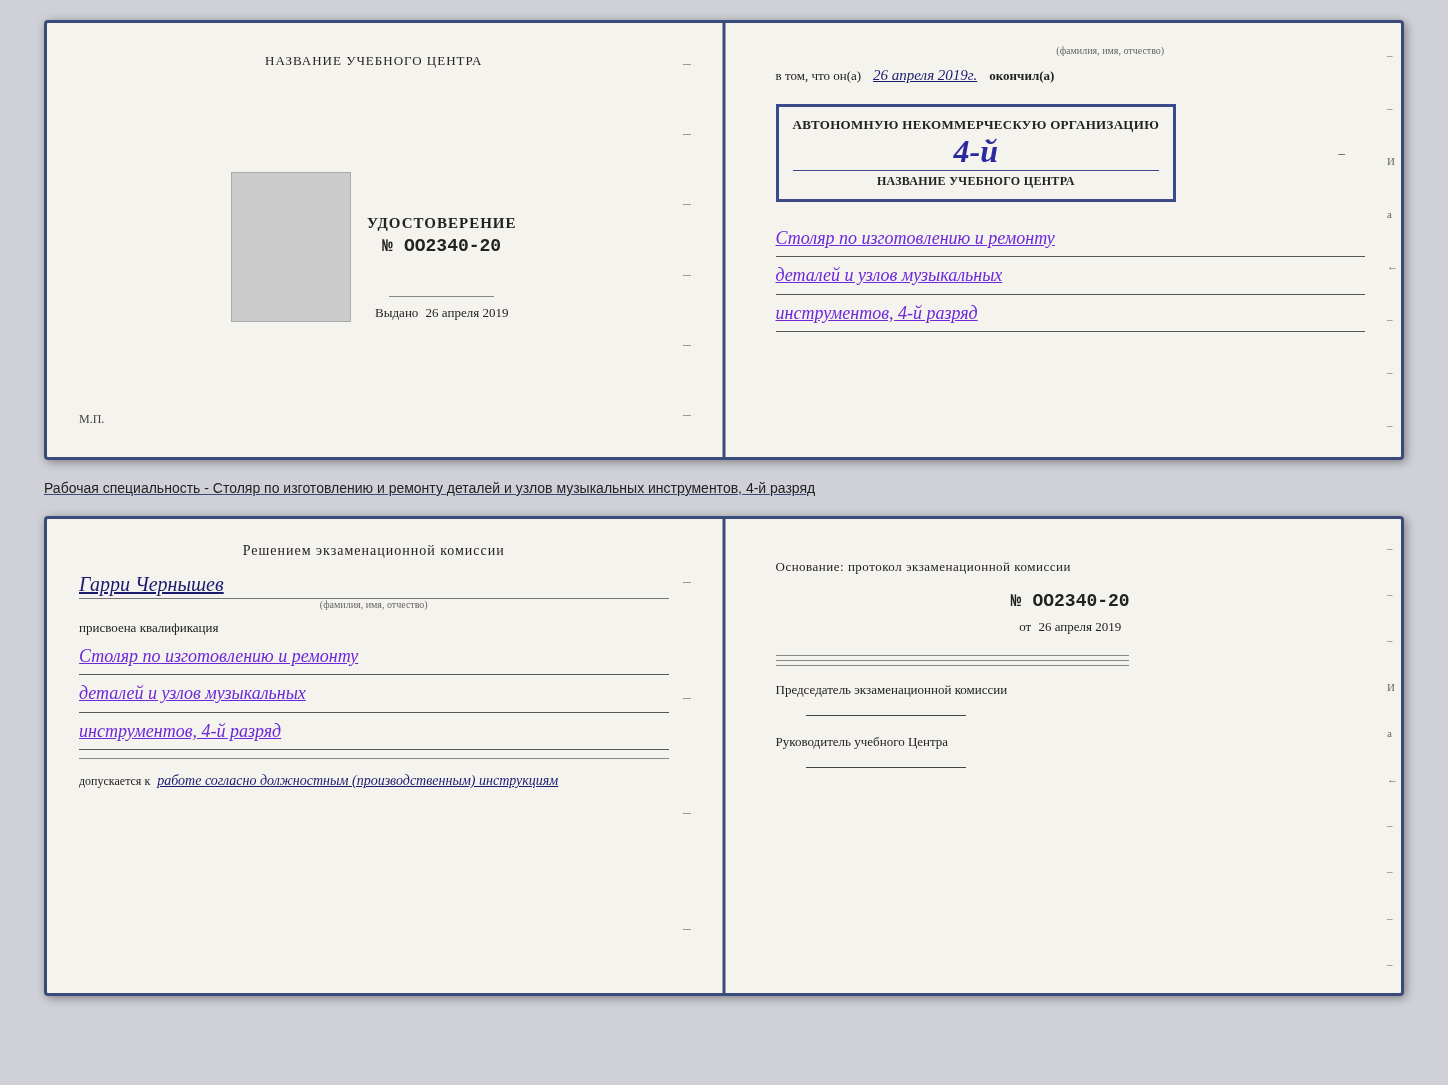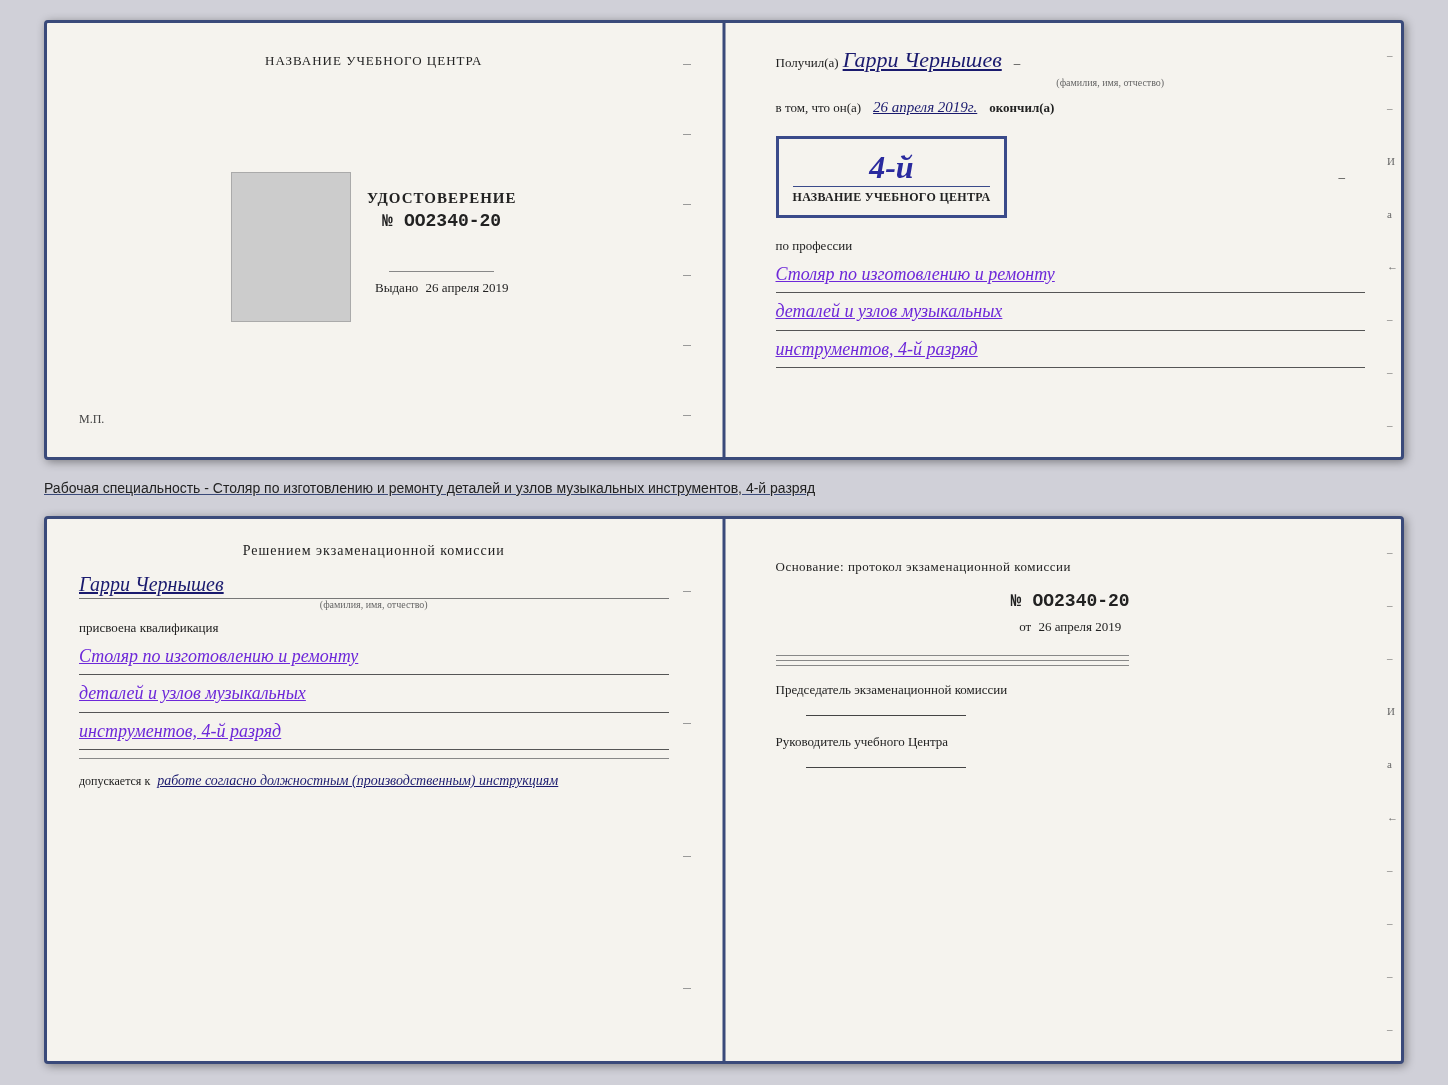--- a/index.html
+++ b/index.html
@@ -73,21 +73,21 @@
       background: #ccc;
       border: 1px solid #aaa;
       display: flex;
       align-items: center;
       justify-content: center;
       margin: 10px 0;
     }
 
     .udostoverenie-block {
       text-align: center;
-      margin: 8px 0;
+      margin: 33px 0;
     }
 
     .udostoverenie-title {
       font-size: 15px;
       font-weight: bold;
       letter-spacing: 1px;
       text-transform: uppercase;
       color: #222;
     }
 
@@ -299,21 +299,21 @@
       height: 1px;
       background: #999;
       margin: 1px 0;
     }
 
     .top-spread {
       height: 440px;
     }
 
     .bottom-spread {
-      height: 548px;
+      height: 480px;
     }
   </style>
 </head>
 <body>
 
 <div class="document-spread top-spread">
 
   <div class="page-left">
     <div class="center-header">НАЗВАНИЕ УЧЕБНОГО ЦЕНТРА</div>
 
@@ -339,47 +339,42 @@
         <div class="right-spine-mark"></div>
       <div class="right-spine-mark"></div>
         <div class="right-spine-mark"></div>
       <div class="right-spine-mark"></div>
         <div class="right-spine-mark"></div>
     </div>
   </div>
 
   <div class="page-right">
 
-    <div style="margin-bottom:6px;">
-      <span class="poluchil-line">Получил(а)</span>
-      <span class="handwritten-name">Гарри Чернышев</span>
-      <span style="font-size:13px; color:#222; margin:0 8px;">–</span>
-    </div>
     <div style="text-align:center; margin-left:80px; margin-bottom:8px;">
       <span class="small-label">(фамилия, имя, отчество)</span>
     </div>
 
     <div style="margin:10px 0;">
       <span class="vtom-label" style="font-size:13px; color:#222;">в том, что он(а)</span>
       <span class="handwritten-date" style="margin:0 8px;">26 апреля 2019г.</span>
       <span class="okончил-label" style="font-size:13px; color:#222; font-weight:bold;">окончил(а)</span>
     </div>
 
     <div style="position:relative; margin:8px 0 10px 0;">
       <div class="stamp-box">
+        <div class="stamp-line2">АВТОНОМНУЮ НЕКОММЕРЧЕСКУЮ ОРГАНИЗАЦИЮ</div>
         <div style="display:flex; align-items:center; justify-content:center; gap:8px;">
           <div class="stamp-number">4-й</div>
         </div>
         <div style="text-align:center; font-size:12px; font-weight:bold; color:#222; text-transform:uppercase; letter-spacing:0.3px; border-top:1px solid #3a4a8a; padding-top:3px;">НАЗВАНИЕ УЧЕБНОГО ЦЕНТРА</div>
       </div>
       <span style="font-size:13px; color:#222; position:absolute; right:20px; top:50%; transform:translateY(-50%);">–</span>
     </div>
 
     <div>
-      <div class="po-professii">по профессии</div>
       <div>
         <div style="border-bottom:1px solid #555; margin-bottom:2px; padding-bottom:2px;">
           <span class="handwritten-profession">Столяр по изготовлению и ремонту</span>
         </div>
         <div style="border-bottom:1px solid #555; margin-bottom:2px; padding-bottom:2px;">
           <span class="handwritten-profession">деталей и узлов музыкальных</span>
         </div>
         <div style="border-bottom:1px solid #555; padding-bottom:2px;">
           <span class="handwritten-profession">инструментов, 4-й разряд</span>
         </div>

